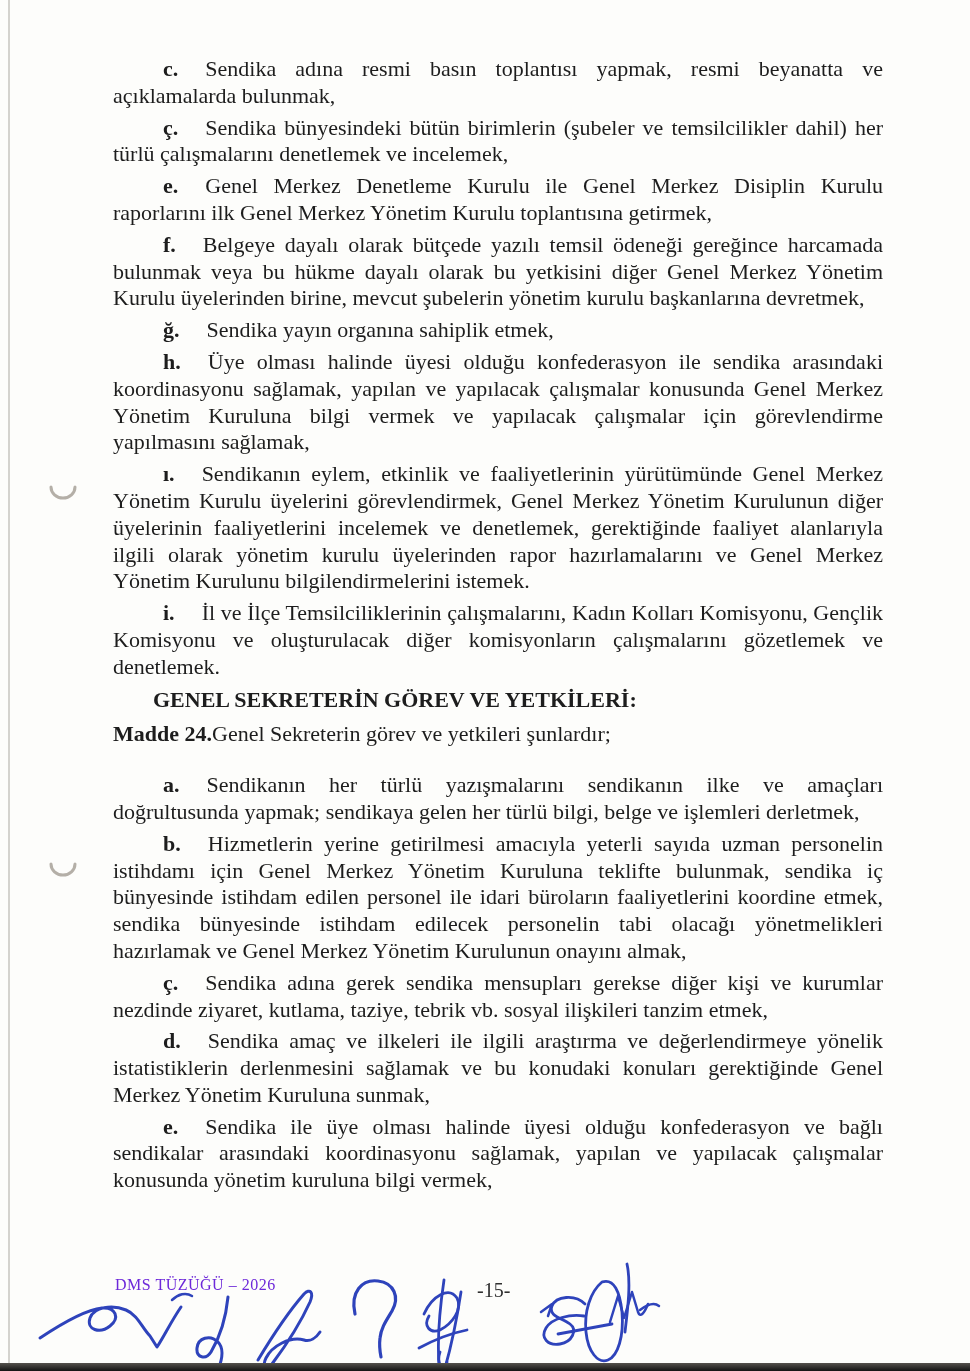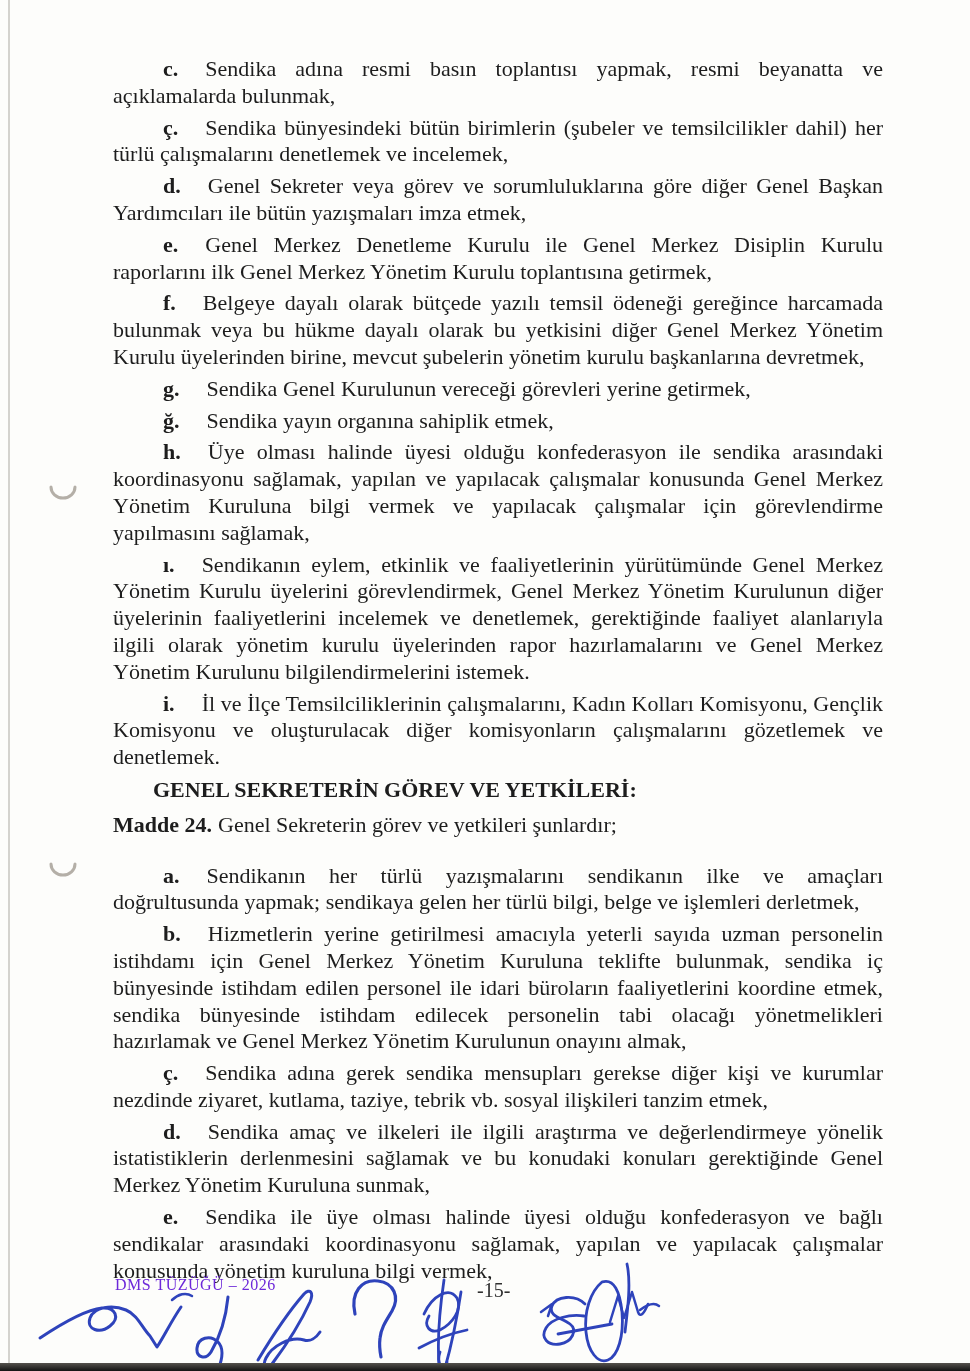--- a/index.html
+++ b/index.html
@@ -20,21 +20,21 @@
   .textblock{
     position:absolute;left:113px;top:56px;width:770px;
     font-size:22px;line-height:26.8px;text-align:justify;
   }
   p{margin:0;}
   .item{text-indent:50px;margin-top:5px;}
   .item .lbl{font-weight:bold;margin-right:27px;}
   .first{margin-top:0;}
   .heading{font-weight:bold;margin-top:6px;text-align:left;margin-left:40px;}
   .madde{margin-top:8px;}
-  .madde .lbl{font-weight:bold;margin-right:6px;font-family:Liberation Serif, serif;}
+  .madde .lbl{font-weight:bold;margin-right:0;font-family:Liberation Serif, serif;}
   .gap-lg{margin-top:24px;}
   .footer-left{
     position:absolute;left:115px;top:1276px;font-size:16px;color:#6d28d9;
     letter-spacing:0.5px;
   }
   .page-num{
     position:absolute;left:477px;top:1279px;font-size:20px;color:#2f2f2f;
   }
   .punch{position:absolute;left:48px;width:30px;height:26px;opacity:.75;}
   .punch.p1{top:481px;}
@@ -55,27 +55,25 @@
 <svg class="punch p2" viewBox="0 0 30 26">
   <path d="M3,6 A12,11 0 0 0 27,6" fill="none" stroke="#8b8278" stroke-width="3" stroke-linecap="round" opacity="0.85"></path>
 </svg>
 
 <div class="textblock">
 
   <p class="item first"><b class="lbl">c.</b><span>Sendika adına resmi basın toplantısı yapmak, resmi beyanatta ve açıklamalarda bulunmak,</span></p>
 
   <p class="item"><b class="lbl">ç.</b><span>Sendika bünyesindeki bütün birimlerin (şubeler ve temsilcilikler dahil) her türlü çalışmalarını denetlemek ve incelemek,</span></p>
 
-  <p class="item"><b class="lbl">d.</b><span>Genel Sekreter veya görev ve sorumluluklarına göre diğer Genel Başkan Yardımcıları ile bütün yazışmaları imza etmek,</span></p>
 
   <p class="item"><b class="lbl">e.</b><span>Genel Merkez Denetleme Kurulu ile Genel Merkez Disiplin Kurulu raporlarını ilk Genel Merkez Yönetim Kurulu toplantısına getirmek,</span></p>
 
   <p class="item"><b class="lbl">f.</b><span>Belgeye dayalı olarak bütçede yazılı temsil ödeneği gereğince harcamada bulunmak veya bu hükme dayalı olarak bu yetkisini diğer Genel Merkez Yönetim Kurulu üyelerinden birine, mevcut şubelerin yönetim kurulu başkanlarına devretmek,</span></p>
 
-  <p class="item"><b class="lbl">g.</b><span>Sendika Genel Kurulunun vereceği görevleri yerine getirmek,</span></p>
 
   <p class="item"><b class="lbl">ğ.</b><span>Sendika yayın organına sahiplik etmek,</span></p>
 
   <p class="item"><b class="lbl">h.</b><span>Üye olması halinde üyesi olduğu konfederasyon ile sendika arasındaki koordinasyonu sağlamak, yapılan ve yapılacak çalışmalar konusunda Genel Merkez Yönetim Kuruluna bilgi vermek ve yapılacak çalışmalar için görevlendirme yapılmasını sağlamak,</span></p>
 
   <p class="item"><b class="lbl">ı.</b><span>Sendikanın eylem, etkinlik ve faaliyetlerinin yürütümünde Genel Merkez Yönetim Kurulu üyelerini görevlendirmek, Genel Merkez Yönetim Kurulunun diğer üyelerinin faaliyetlerini incelemek ve denetlemek, gerektiğinde faaliyet alanlarıyla ilgili olarak yönetim kurulu üyelerinden rapor hazırlamalarını ve Genel Merkez Yönetim Kurulunu bilgilendirmelerini istemek.</span></p>
 
   <p class="item"><b class="lbl">i.</b><span>İl ve İlçe Temsilciliklerinin çalışmalarını, Kadın Kolları Komisyonu, Gençlik Komisyonu ve oluşturulacak diğer komisyonların çalışmalarını gözetlemek ve denetlemek.</span></p>
 
   <p class="heading">GENEL SEKRETERİN GÖREV VE YETKİLERİ:</p>

